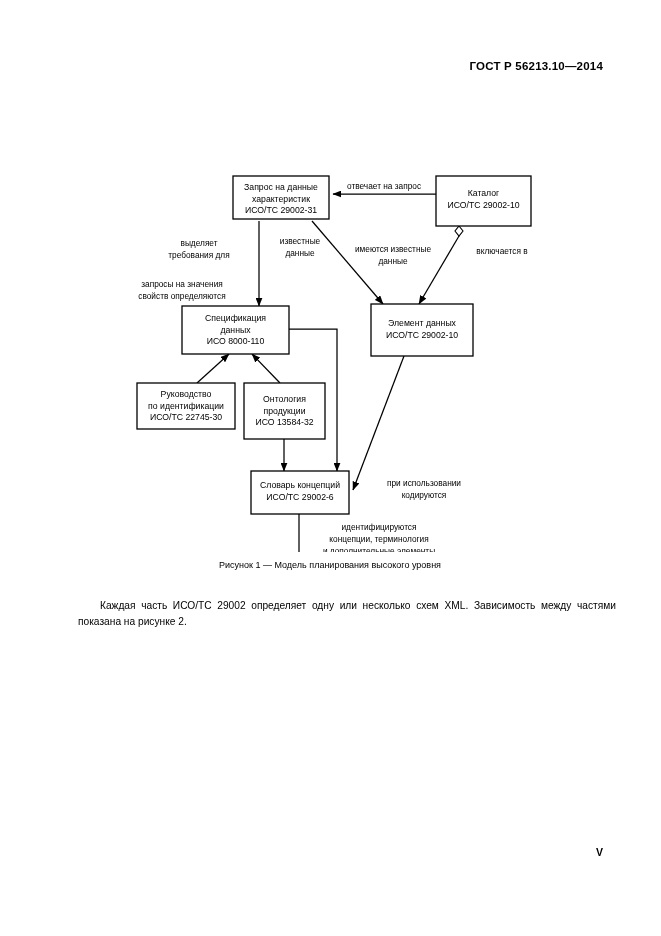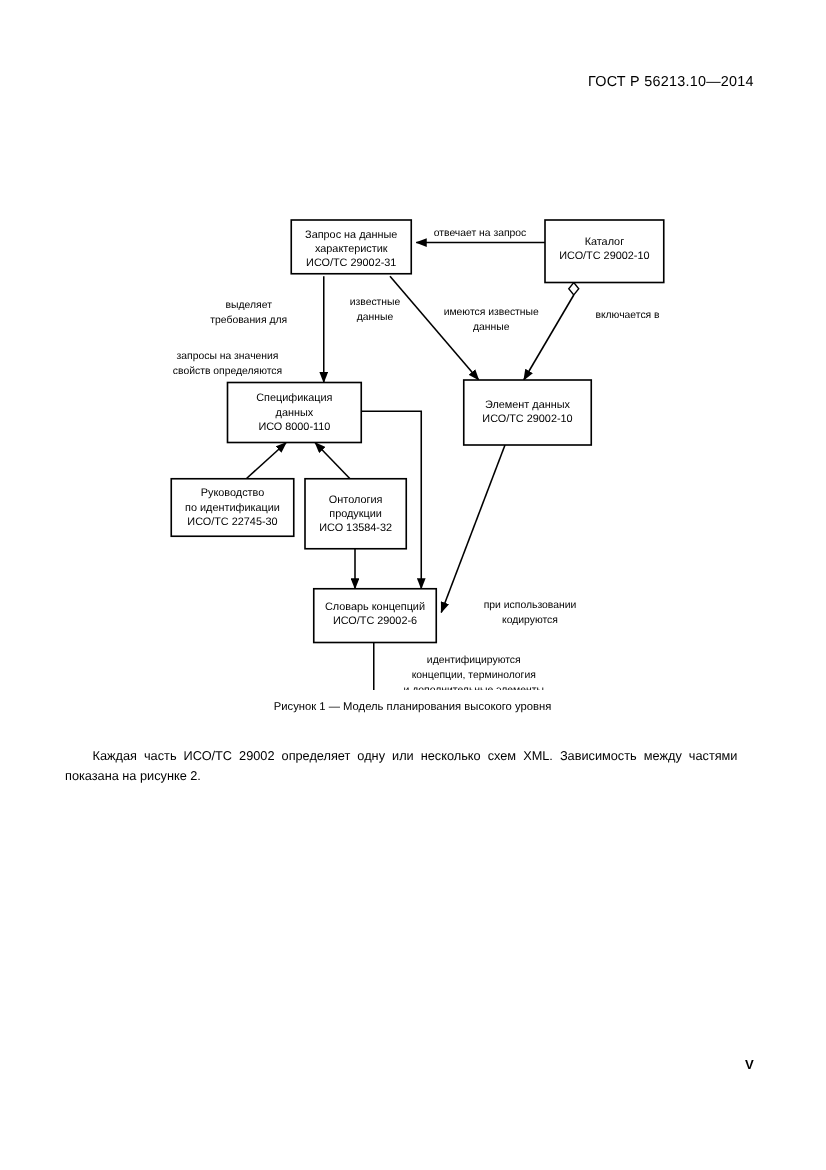--- a/index.html
+++ b/index.html
@@ -18,21 +18,21 @@
   .page {
     position: relative;
     width: 661px;
     height: 936px;
   }
   .doc-header {
     position: absolute;
     top: 60px;
     right: 58px;
     font-size: 11.5px;
-    font-weight: normal;
+    font-weight: bold;
     letter-spacing: 0.2px;
     white-space: nowrap;
   }
   .figure-wrap {
     position: absolute;
     top: 82px;
     left: 12px;
     width: 661px;
     height: 470px;
   }
@@ -53,21 +53,21 @@
     position: absolute;
     top: 560px;
     left: 0;
     width: 660px;
     text-align: center;
     font-size: 9px;
   }
   .body-text {
     position: absolute;
     top: 598px;
-    left: 52px;
+    left: 78px;
     width: 538px;
     font-size: 10.2px;
     line-height: 16px;
     text-align: justify;
   }
   .body-text .indent {
     display: inline-block;
     width: 22px;
   }
   .page-number {

